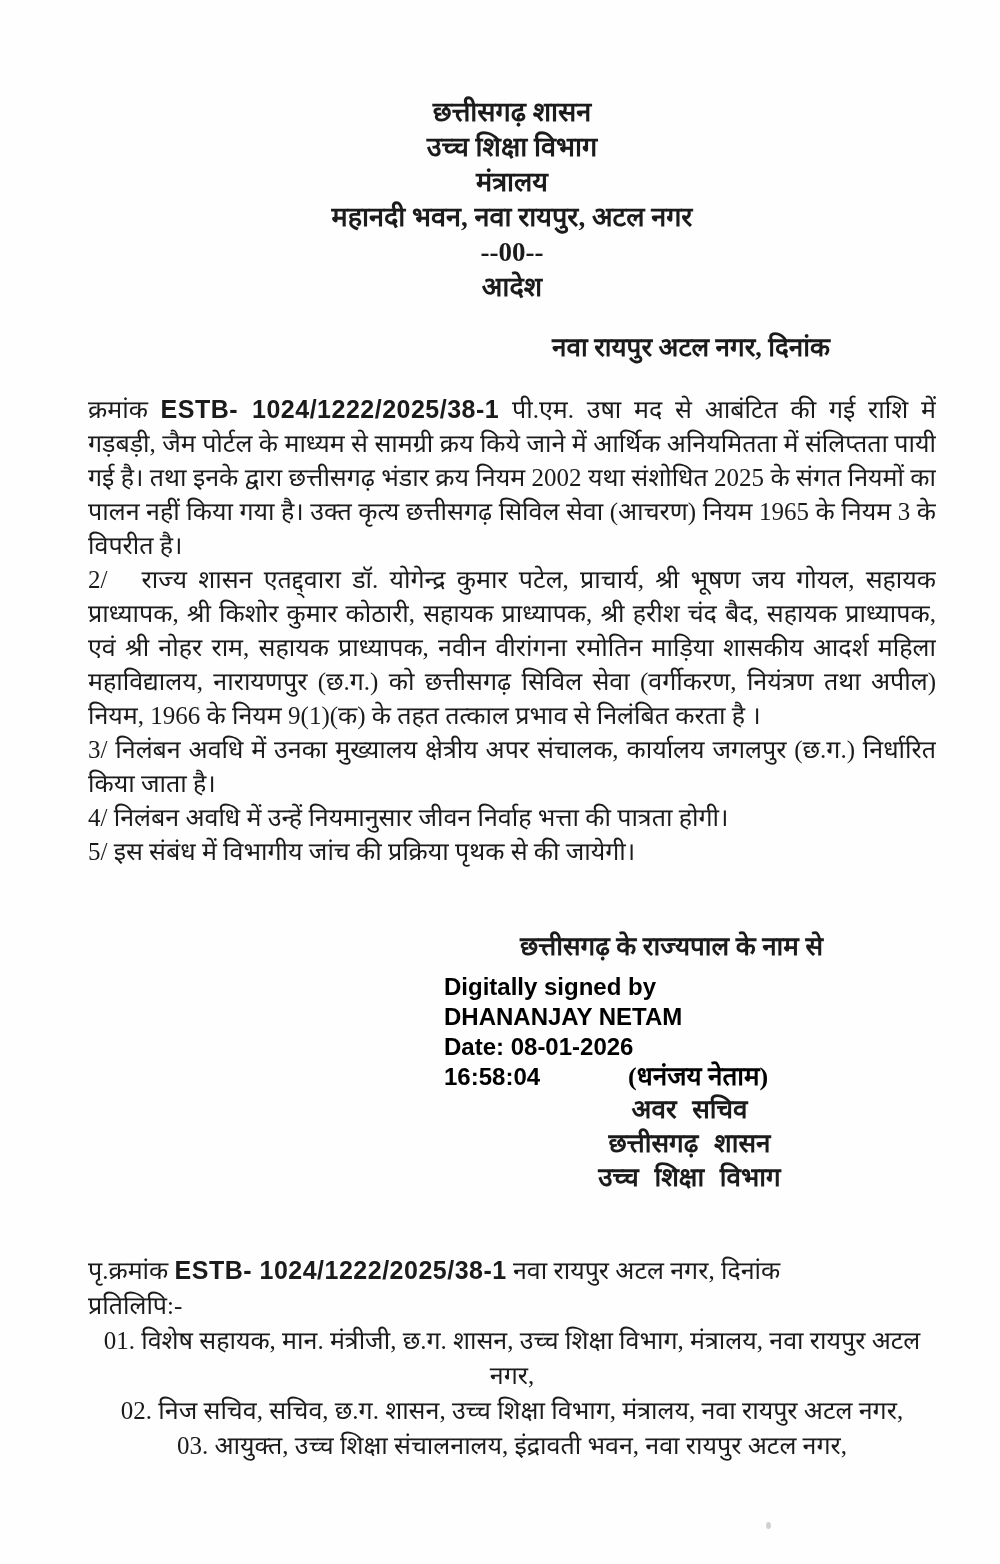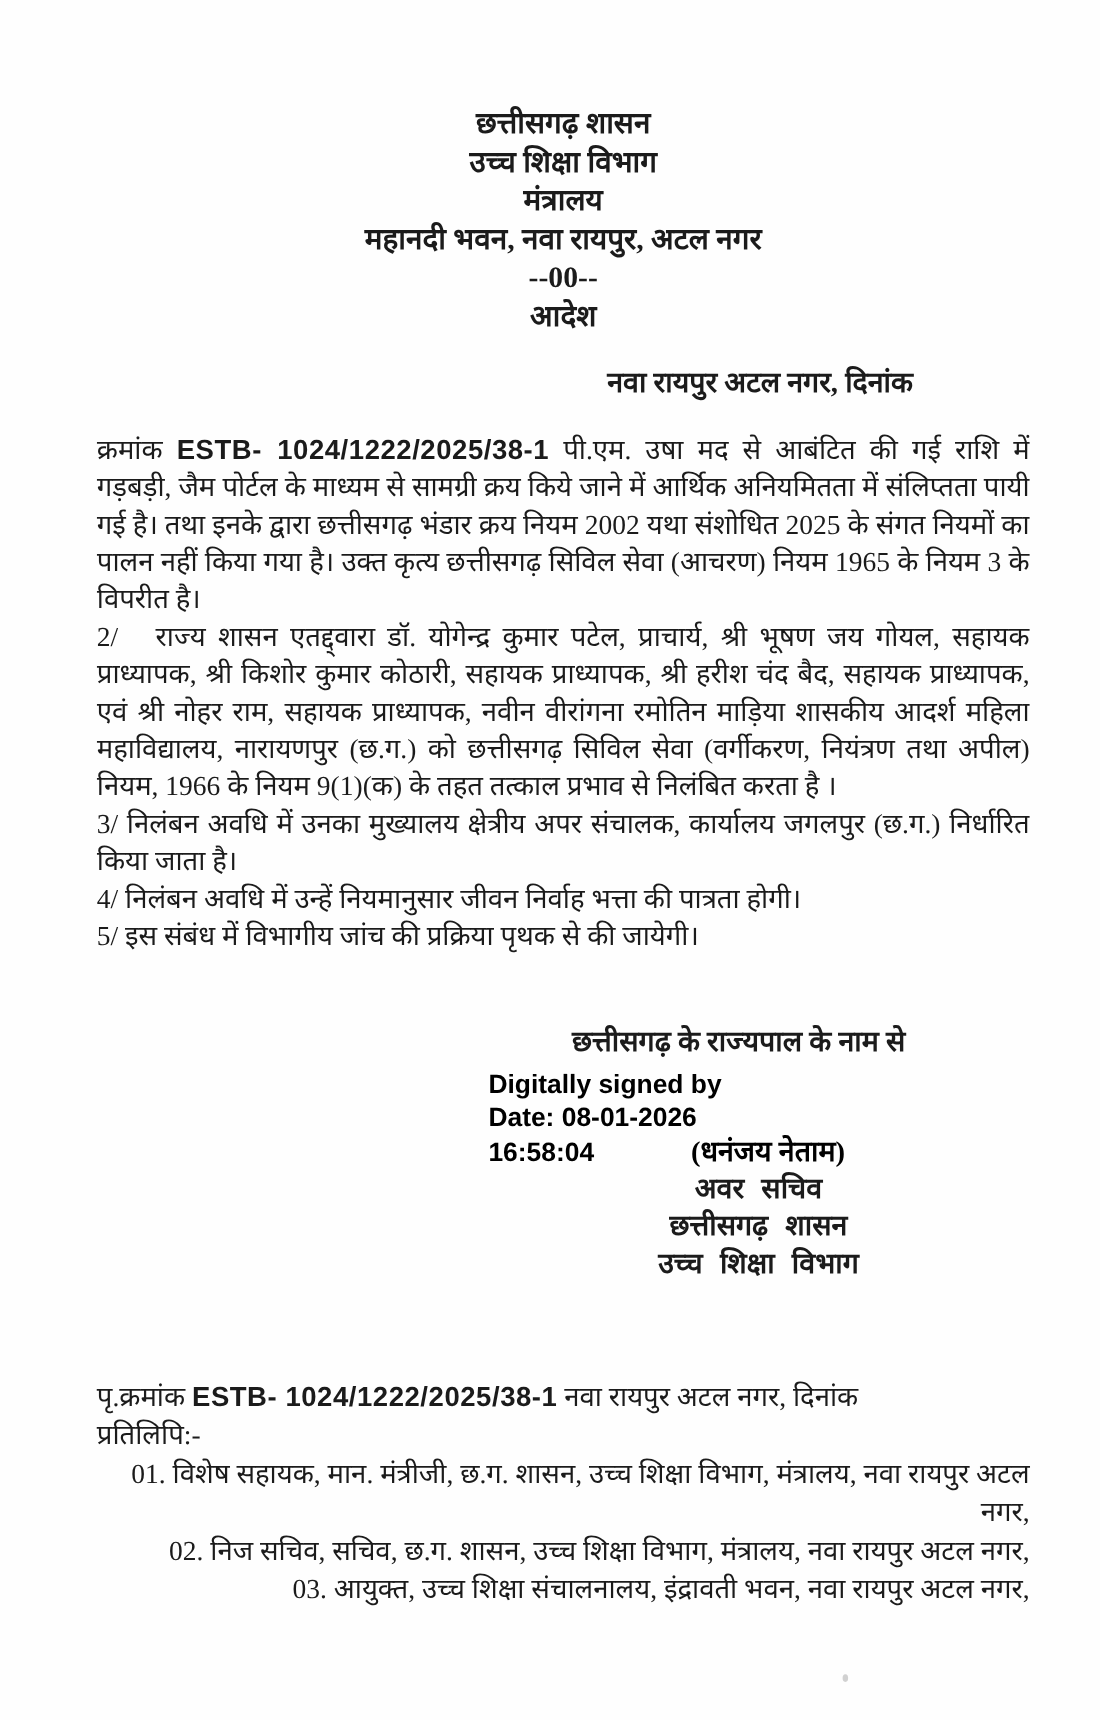--- a/index.html
+++ b/index.html
@@ -93,21 +93,21 @@
   }
 
   
   .doc-footer {
     position: absolute;
     top: 1253px; left: 88px;
     width: 848px;
     font-size: 25px;
     line-height: 35px;
   }
-  .copy-item { text-align: right; }
+  .copy-item { text-align: center; }
 
   
   .speck {
     position: absolute;
     left: 766px; top: 1522px;
     width: 5px; height: 7px;
     background: #bdbdbd;
     border-radius: 50%;
     opacity: 0.7;
   }
@@ -133,20 +133,21 @@
     <p class="para"><span>2/</span><span class="num-gap"></span><span>राज्य शासन एतद्द्वारा डॉ. योगेन्द्र कुमार पटेल, प्राचार्य, श्री भूषण जय गोयल, सहायक प्राध्यापक, श्री किशोर कुमार कोठारी, सहायक प्राध्यापक, श्री हरीश चंद बैद, सहायक प्राध्यापक, एवं श्री नोहर राम, सहायक प्राध्यापक, नवीन वीरांगना रमोतिन माड़िया शासकीय आदर्श महिला महाविद्यालय, नारायणपुर (छ.ग.) को छत्तीसगढ़ सिविल सेवा (वर्गीकरण, नियंत्रण तथा अपील) नियम, 1966 के नियम 9(1)(क) के तहत तत्काल प्रभाव से निलंबित करता है ।</span></p>
     <p class="para">3/ निलंबन अवधि में उनका मुख्यालय क्षेत्रीय अपर संचालक, कार्यालय जगलपुर (छ.ग.) निर्धारित किया जाता है।</p>
     <p class="para">4/ निलंबन अवधि में उन्हें नियमानुसार जीवन निर्वाह भत्ता की पात्रता होगी।</p>
     <p class="para">5/ इस संबंध में विभागीय जांच की प्रक्रिया पृथक से की जायेगी।</p>
   </main>
 
   <section class="sig-block">
     <div class="sig-center">छत्तीसगढ़ के राज्यपाल के नाम से</div>
     <div class="digital-sig">
       <div>Digitally signed by</div>
+      <div>DHANANJAY NETAM</div>
       <div>Date: 08-01-2026</div>
       <div class="time-row">
         <span>16:58:04</span>
         <span class="hindi-name">(धनंजय नेताम)</span>
       </div>
     </div>
     <div class="sig-center2">
       <div>अवर सचिव</div>
       <div>छत्तीसगढ़ शासन</div>
       <div>उच्च शिक्षा विभाग</div>

